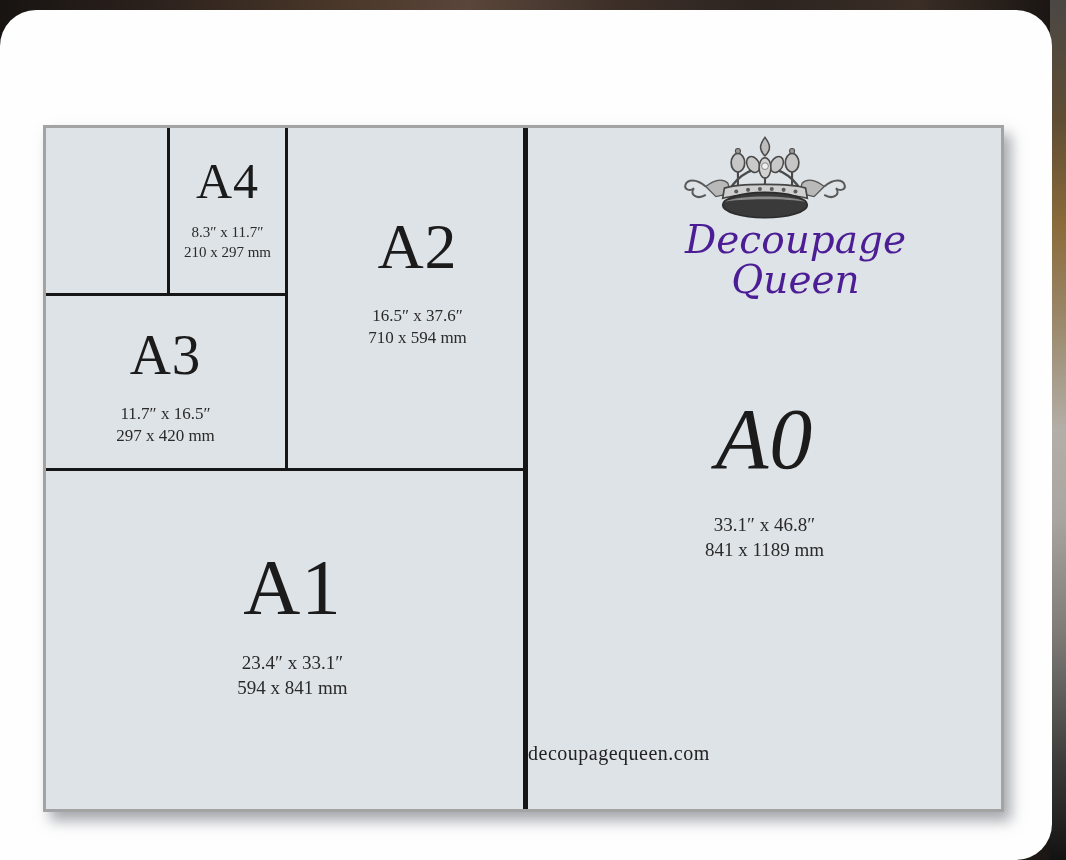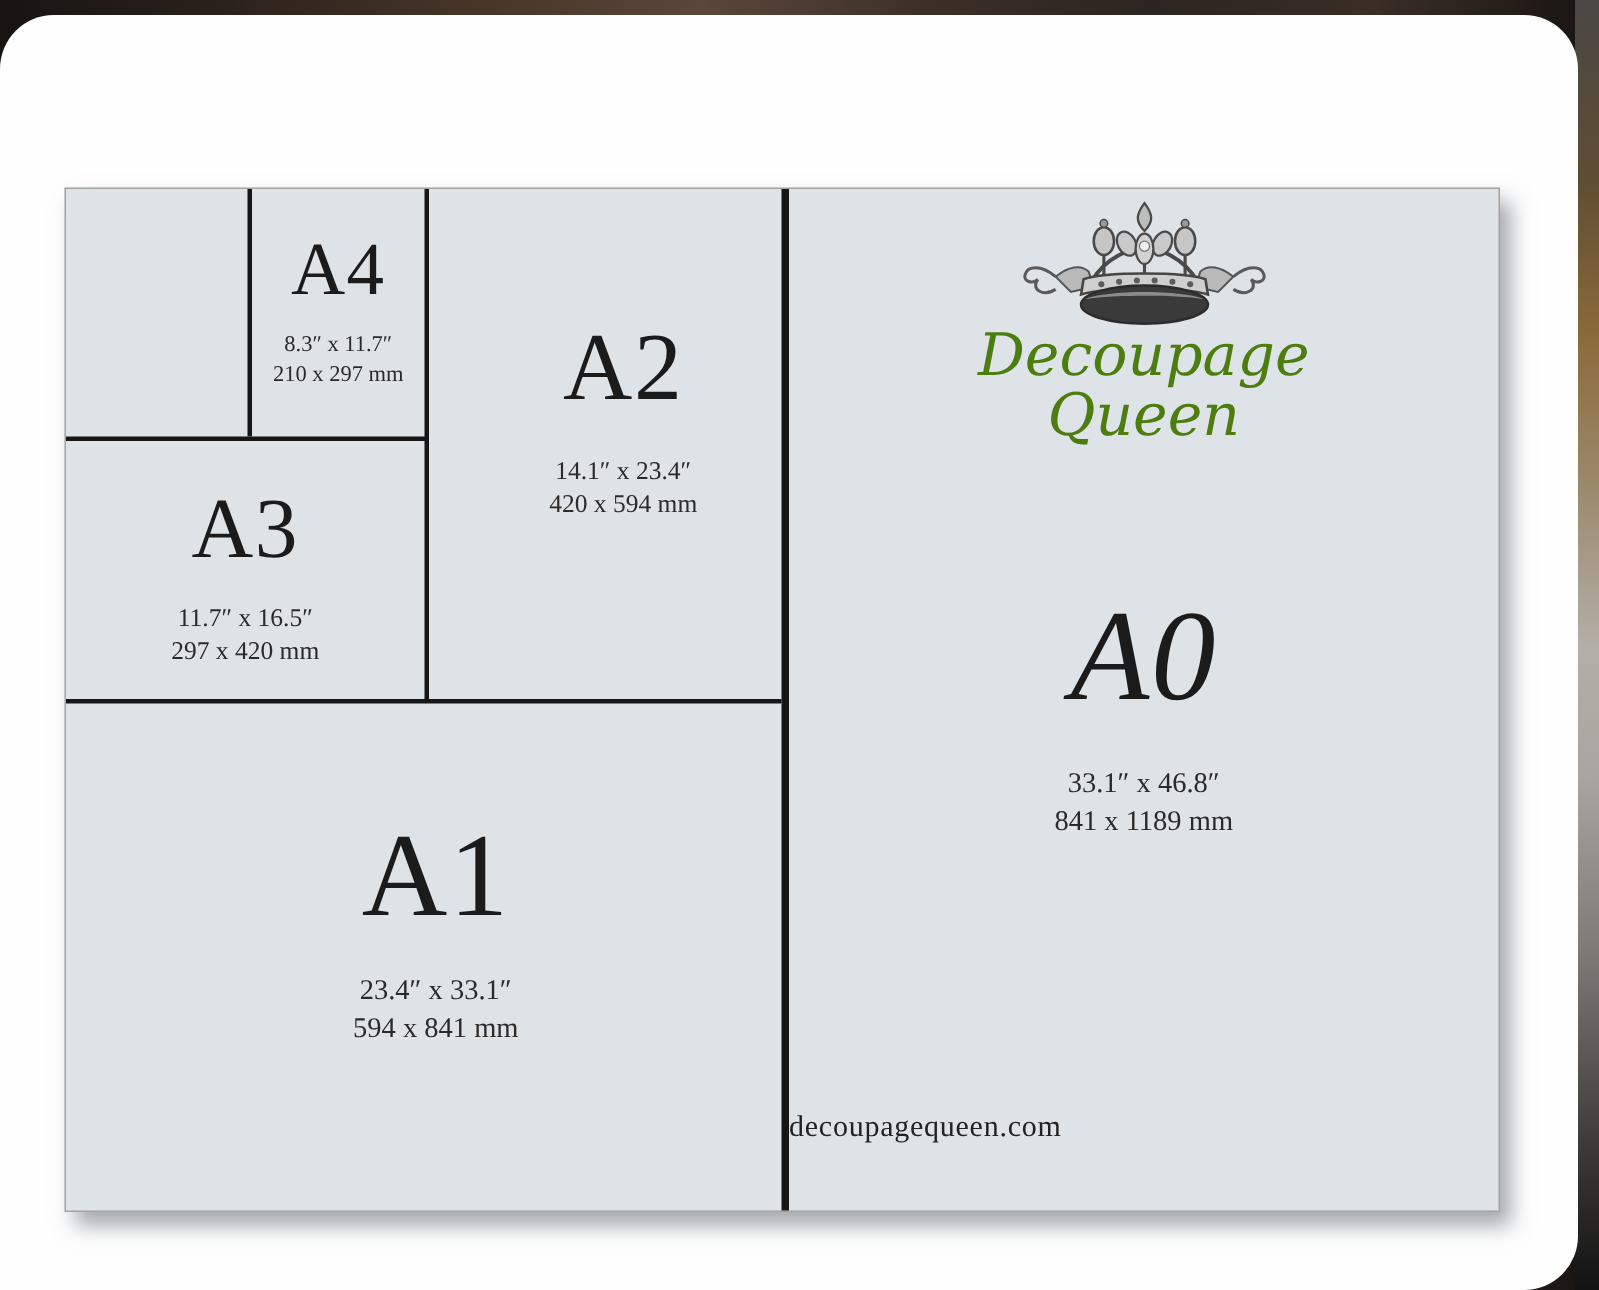--- a/index.html
+++ b/index.html
@@ -15,21 +15,21 @@
     background:linear-gradient(180deg,#4a4744 0%,#5f4d33 14%,#8a6a3a 26%,#9c8a6d 38%,#b3aea7 50%,#a9a5a0 60%,#7d7a76 74%,#403e3c 88%,#121212 100%);
   }
   .card{
     position:absolute;left:0;top:10px;width:1052px;height:850px;
     background:#fefefe;
     border-radius:36px 36px 36px 0;
   }
   .diagram{
     position:absolute;left:43px;top:115px;width:955px;height:681px;
     background:#dee3e7;
-    border:1px solid #a3a3a3;
+    border:3px solid #a3a3a3;
     box-shadow:7px 9px 13px rgba(95,100,110,0.55);
   }
   .divider{position:absolute;background:#161616;}
   .v1{left:121px;top:0;width:3px;height:165px;}
   .h1{left:0;top:165px;width:242px;height:3px;}
   .v2{left:239px;top:0;width:3px;height:340px;}
   .h2{left:0;top:340px;width:477px;height:3px;}
   .v3{left:477px;top:0;width:5px;height:681px;}
   .cell{position:absolute;}
   .cell-empty{left:0;top:0;width:121px;height:165px;}
@@ -42,23 +42,24 @@
   .size-label{line-height:1;letter-spacing:1px;}
   .dims{line-height:1.32;color:#2a2a2a;}
   .a4-block{top:28px;}  .a4-block .size-label{font-size:50px;}  .a4-block .dims{font-size:15px;margin-top:17px;}
   .a3-block{top:30px;}  .a3-block .size-label{font-size:57px;}  .a3-block .dims{font-size:17px;margin-top:20px;}
   .a2-block{top:87px;}  .a2-block .size-label{font-size:64px;}  .a2-block .dims{font-size:17px;margin-top:26px;}
   .a1-block{top:76px;}  .a1-block .size-label{font-size:79px;}  .a1-block .dims{font-size:19px;margin-top:24px;}
   .a0-block{top:268px;} .a0-block .size-label{font-size:86px;font-style:italic;}  .a0-block .dims{font-size:19px;margin-top:30px;}
   .crown{position:absolute;top:6px;left:50%;transform:translateX(-50%);}
   .brand{
     position:absolute;top:92px;left:0;width:100%;text-align:center;
-    font-style:italic;color:#4d7c0f;
+    font-style:italic;color:#4c1d95;
     font-size:39px;line-height:1.02;
     font-family:"DejaVu Serif","Liberation Serif",serif;
+    padding-left:31px;
   }
   .brand .line2{display:block;}
   .website{
     position:absolute;top:614px;left:0;width:100%;
     font-size:20px;color:#222;letter-spacing:0.5px;
   }
 </style>
 </head>
 <body>
 
@@ -92,22 +93,22 @@
           <div>11.7″ x 16.5″</div>
           <div>297 x 420 mm</div>
         </div>
       </div>
     </div>
 
     <div class="cell cell-a2">
       <div class="size-block a2-block">
         <div class="size-label">A2</div>
         <div class="dims">
-          <div>14.1″ x 23.4″</div>
-          <div>420 x 594 mm</div>
+          <div>16.5″ x 37.6″</div>
+          <div>710 x 594 mm</div>
         </div>
       </div>
     </div>
 
     <div class="cell cell-a1">
       <div class="size-block a1-block">
         <div class="size-label">A1</div>
         <div class="dims">
           <div>23.4″ x 33.1″</div>
           <div>594 x 841 mm</div>

